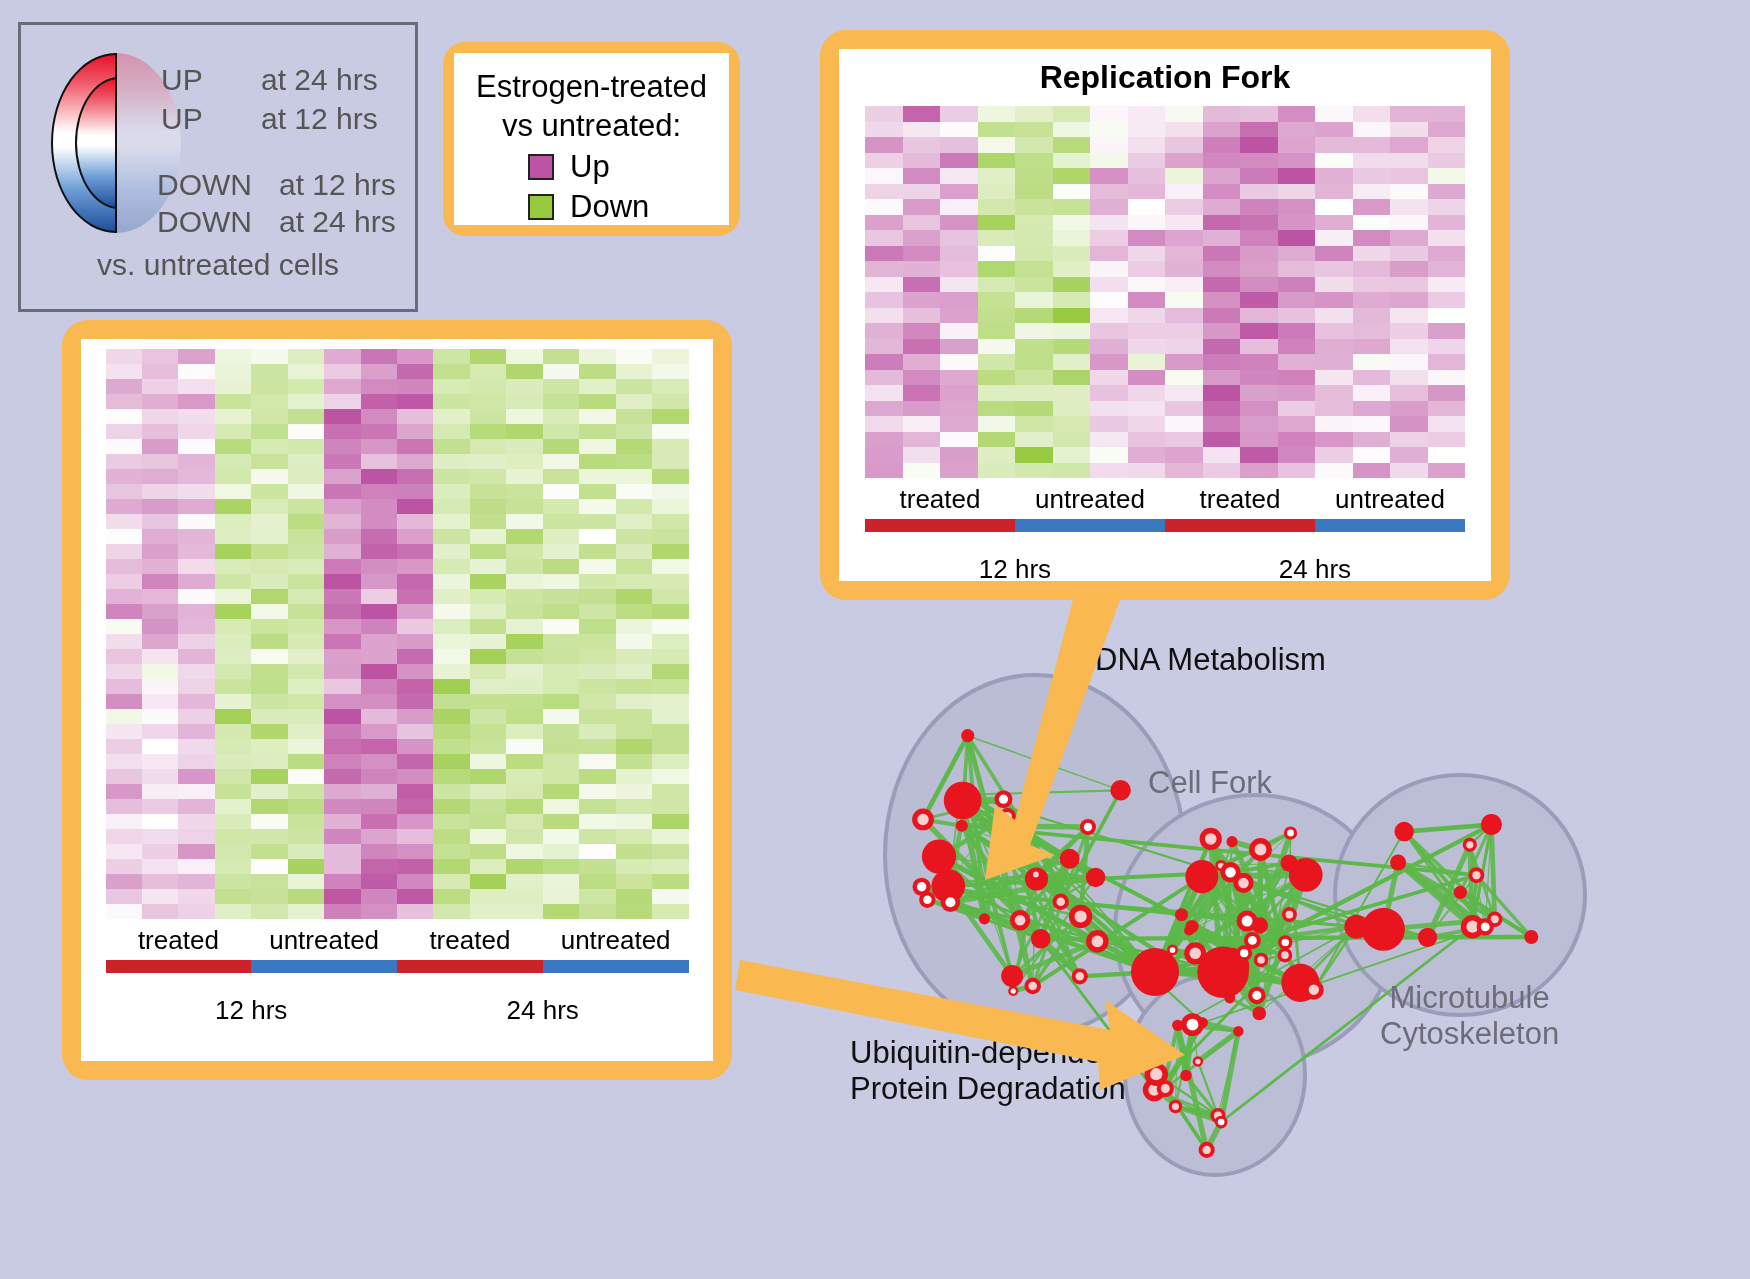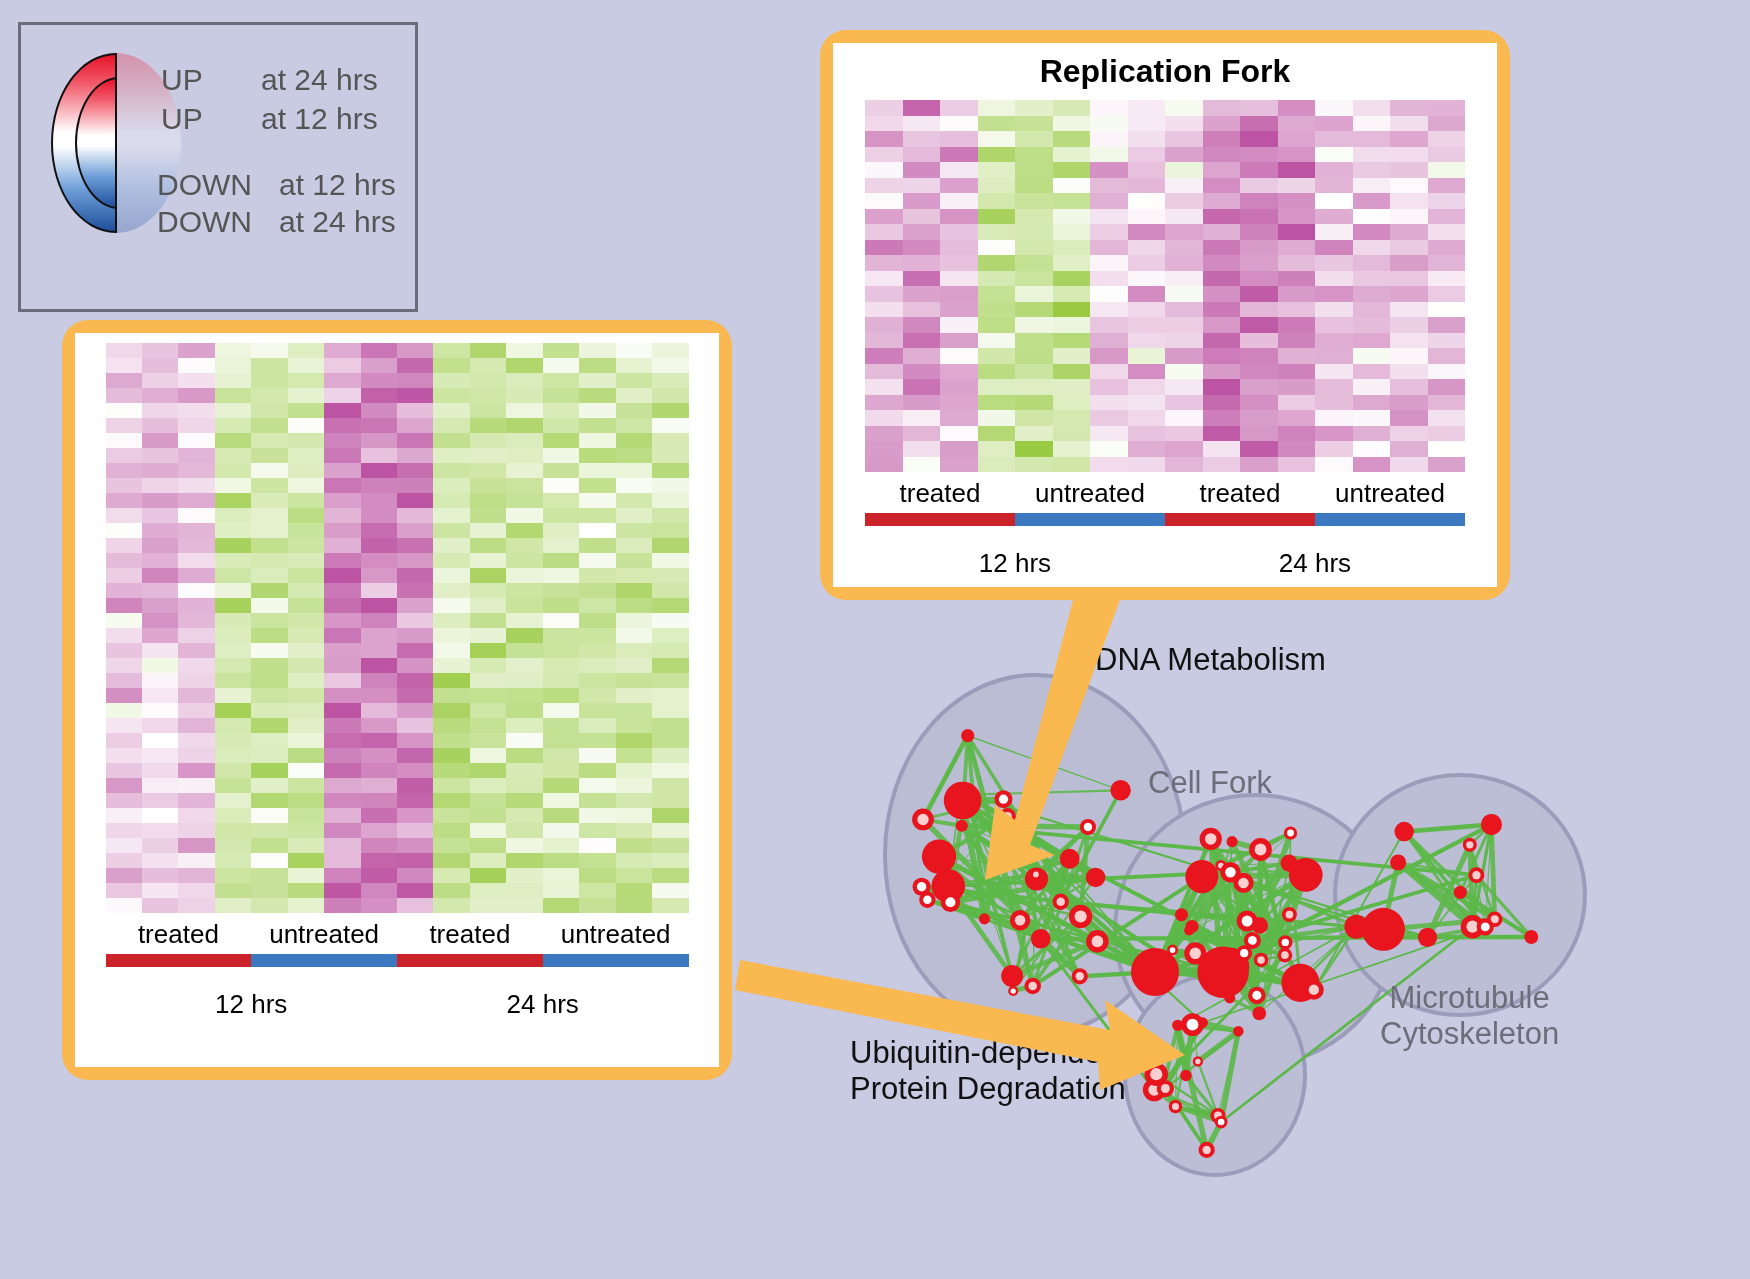--- a/index.html
+++ b/index.html
@@ -63,21 +63,21 @@
   #estrogen-legend .inner{
     background:#fff;width:100%;height:100%;box-sizing:border-box;
     padding:14px 16px 10px 16px;
   }
   #estrogen-legend .hd{font-size:31px;color:#000;line-height:39px;text-align:center;}
   #estrogen-legend .key{display:flex;align-items:center;gap:16px;margin-left:58px;margin-top:4px;}
   .swatch{width:26px;height:26px;border:2px solid #222;box-sizing:border-box;}
   #estrogen-legend .key span.lbl{font-size:31px;color:#000;}
 
   
-  .panel{position:absolute;background:#f9b850;border-radius:26px;box-sizing:border-box;padding:13px;}
+  .panel{position:absolute;background:#f9b850;border-radius:26px;box-sizing:border-box;padding:19px;}
   .panel>.inner{background:#fff;width:100%;height:100%;box-sizing:border-box;
      display:flex;flex-direction:column;align-items:center;padding-top:10px;}
   .panel-title{font-size:32px;font-weight:bold;color:#000;margin-bottom:10px;}
 
   #panel-replication{left:820px;top:30px;width:690px;height:570px;}
   #panel-apc{left:62px;top:320px;width:670px;height:760px;}
 
   .heat{display:grid;width:100%;}
   .heat div{width:100%;}
 
@@ -116,23 +116,38 @@
     <div class="cl-row" style="left:140px;top:38px;">UP</div>
     <div class="cl-row" style="left:240px;top:38px;">at 24 hrs</div>
     <div class="cl-row" style="left:140px;top:77px;">UP</div>
     <div class="cl-row" style="left:240px;top:77px;">at 12 hrs</div>
     <div class="cl-row" style="left:136px;top:143px;">DOWN</div>
     <div class="cl-row" style="left:258px;top:143px;">at 12 hrs</div>
     <div class="cl-row" style="left:136px;top:180px;">DOWN</div>
     <div class="cl-row" style="left:258px;top:180px;">at 24 hrs</div>
 
     <div class="footer">
+      <div>vs. untreated cells</div>
     </div>
   </div>
 
+  <div id="estrogen-legend">
+    <div class="inner">
+      <div class="hd">Estrogen-treated</div>
+      <div class="hd">vs untreated:</div>
+      <div class="key">
+        <span class="swatch" id="sw-up" style="background: rgb(189, 84, 163);"></span>
+        <span class="lbl">Up</span>
+      </div>
+      <div class="key">
+        <span class="swatch" id="sw-down" style="background: rgb(150, 201, 61);"></span>
+        <span class="lbl">Down</span>
+      </div>
+    </div>
+  </div>
 
   <div class="panel" id="panel-replication">
     <div class="inner">
       <div class="panel-title">Replication Fork</div>
       <div style="width:600px;">
         <div class="heat" id="heat-replication" style="grid-template-columns: repeat(16, 1fr);">
             <div style="background: rgb(236, 206, 229); height: 15.5px;"></div>
             <div style="background: rgb(195, 100, 172); height: 15.5px;"></div>
             <div style="background: rgb(235, 204, 228); height: 15.5px;"></div>
             <div style="background: rgb(238, 246, 223); height: 15.5px;"></div>

